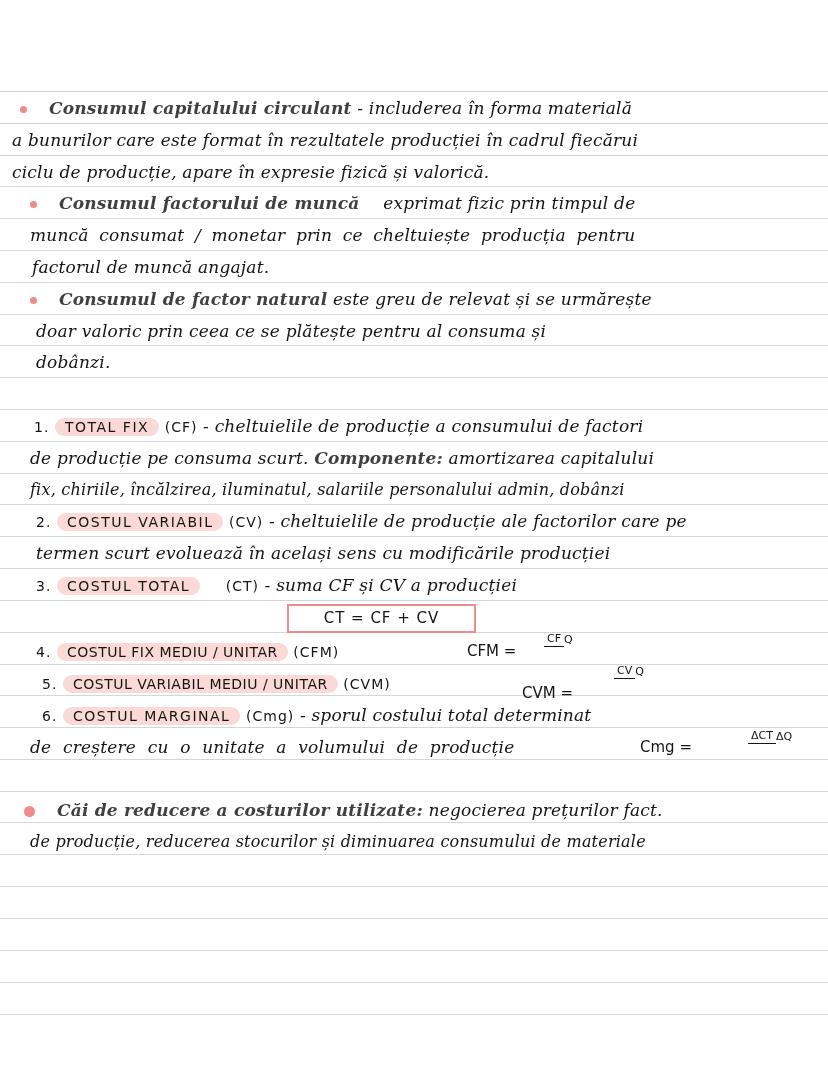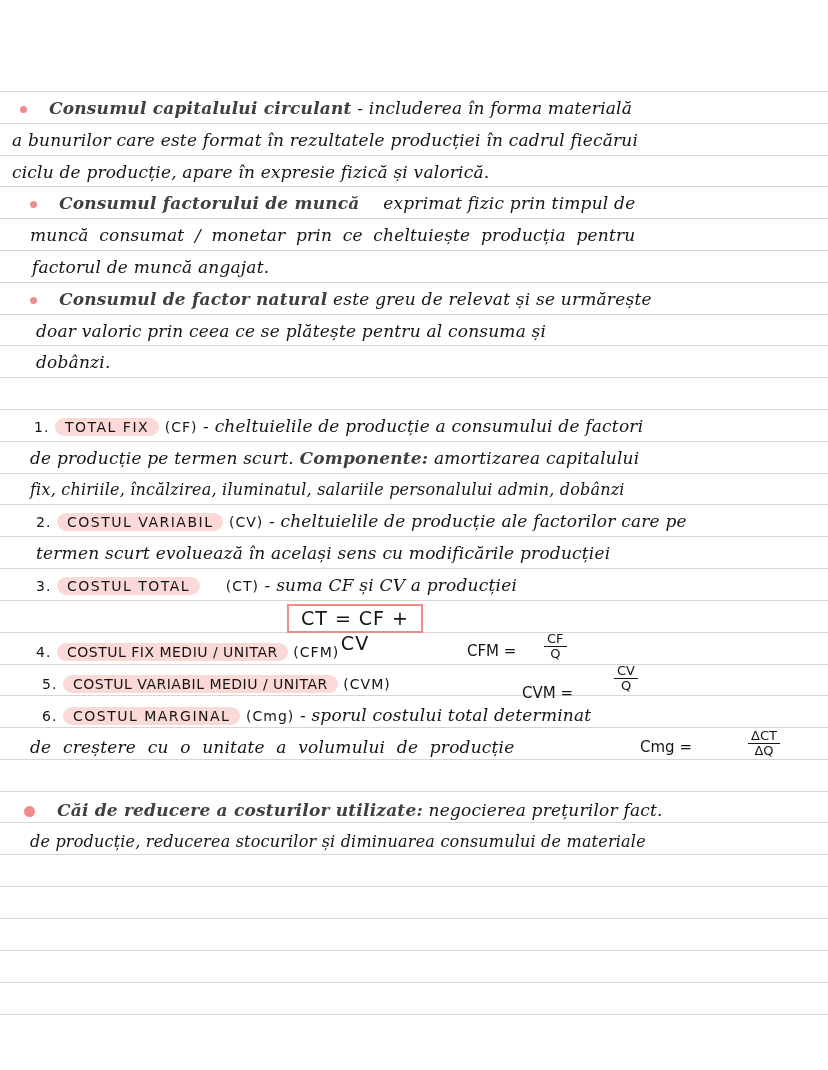--- a/index.html
+++ b/index.html
@@ -11,26 +11,26 @@
           font-size: 17px; line-height: 30px; font-style: italic; letter-spacing: 0.2px; }
   .pink { color: #404040; font-weight: bold; }
   .ink { color: #141414; }
   .bullet { display: inline-block; width: 7px; height: 7px; border-radius: 50%;
             background: #ee8c8c; vertical-align: middle; margin-right: 22px; }
   .bullet.big { width: 11px; height: 11px; }
   .hl { background: #fbd9d6; border-radius: 12px; padding: 1px 10px;
         font-style: normal; font-family: "DejaVu Sans", sans-serif; font-size: 14px;
         letter-spacing: 1.5px; }
   .caps { font-style: normal; font-family: "DejaVu Sans", sans-serif; font-size: 14px; letter-spacing: 1px; }
-  .formula-box { position: absolute; left: 287px; top: 604px; width: 136px; height: 29px;
+  .formula-box { position: absolute; left: 287px; top: 604px; width: 189px; height: 29px;
                  border: 2px solid #ee8c8c; box-sizing: border-box;
-                 font-family: "DejaVu Sans", sans-serif; font-size: 19px; line-height: 25px;
+                 font-family: "DejaVu Sans", sans-serif; font-size: 15px; line-height: 25px;
                  text-align: center; letter-spacing: 1px; }
-  .frac { position: absolute; font-family: "DejaVu Sans", sans-serif; font-size: 13px;
-          display: inline-flex; flex-direction: column; align-items: center; line-height: 14px; }
+  .frac { position: absolute; font-family: "DejaVu Sans", sans-serif; font-size: 11px;
+          display: inline-flex; flex-direction: row; align-items: center; line-height: 14px; }
   .frac .num { border-bottom: 1.5px solid #141414; padding: 0 3px; }
   .flabel { position: absolute; font-family: "DejaVu Sans", sans-serif; font-size: 15px; }
 </style>
 </head>
 <body>
 
 <div class="page">
 
   <div>
     <div class="rule" style="top:91px"></div>
@@ -91,21 +91,21 @@
 
   <div>
 
     <div class="line" style="top:411px; left:34px;">
       <span class="ink caps">1.</span>
       <span class="hl ink">TOTAL FIX</span>
       <span class="ink caps">(CF)</span>
       <span class="ink">- cheltuielile de producție a consumului de factori</span>
     </div>
     <div class="line" style="top:443px; left:30px;">
-      <span class="ink">de producție pe termen scurt.</span>
+      <span class="ink">de producție pe consuma scurt.</span>
       <span class="pink">Componente:</span>
       <span class="ink">amortizarea capitalului</span>
     </div>
     <div class="line ink" style="top:475px; left:30px; font-size:16px;">fix, chiriile, încălzirea, iluminatul, salariile personalului admin, dobânzi</div>
 
     <div class="line" style="top:506px; left:36px;">
       <span class="ink caps">2.</span>
       <span class="hl ink">COSTUL VARIABIL</span>
       <span class="ink caps">(CV)</span>
       <span class="ink">- cheltuielile de producție ale factorilor care pe</span>

